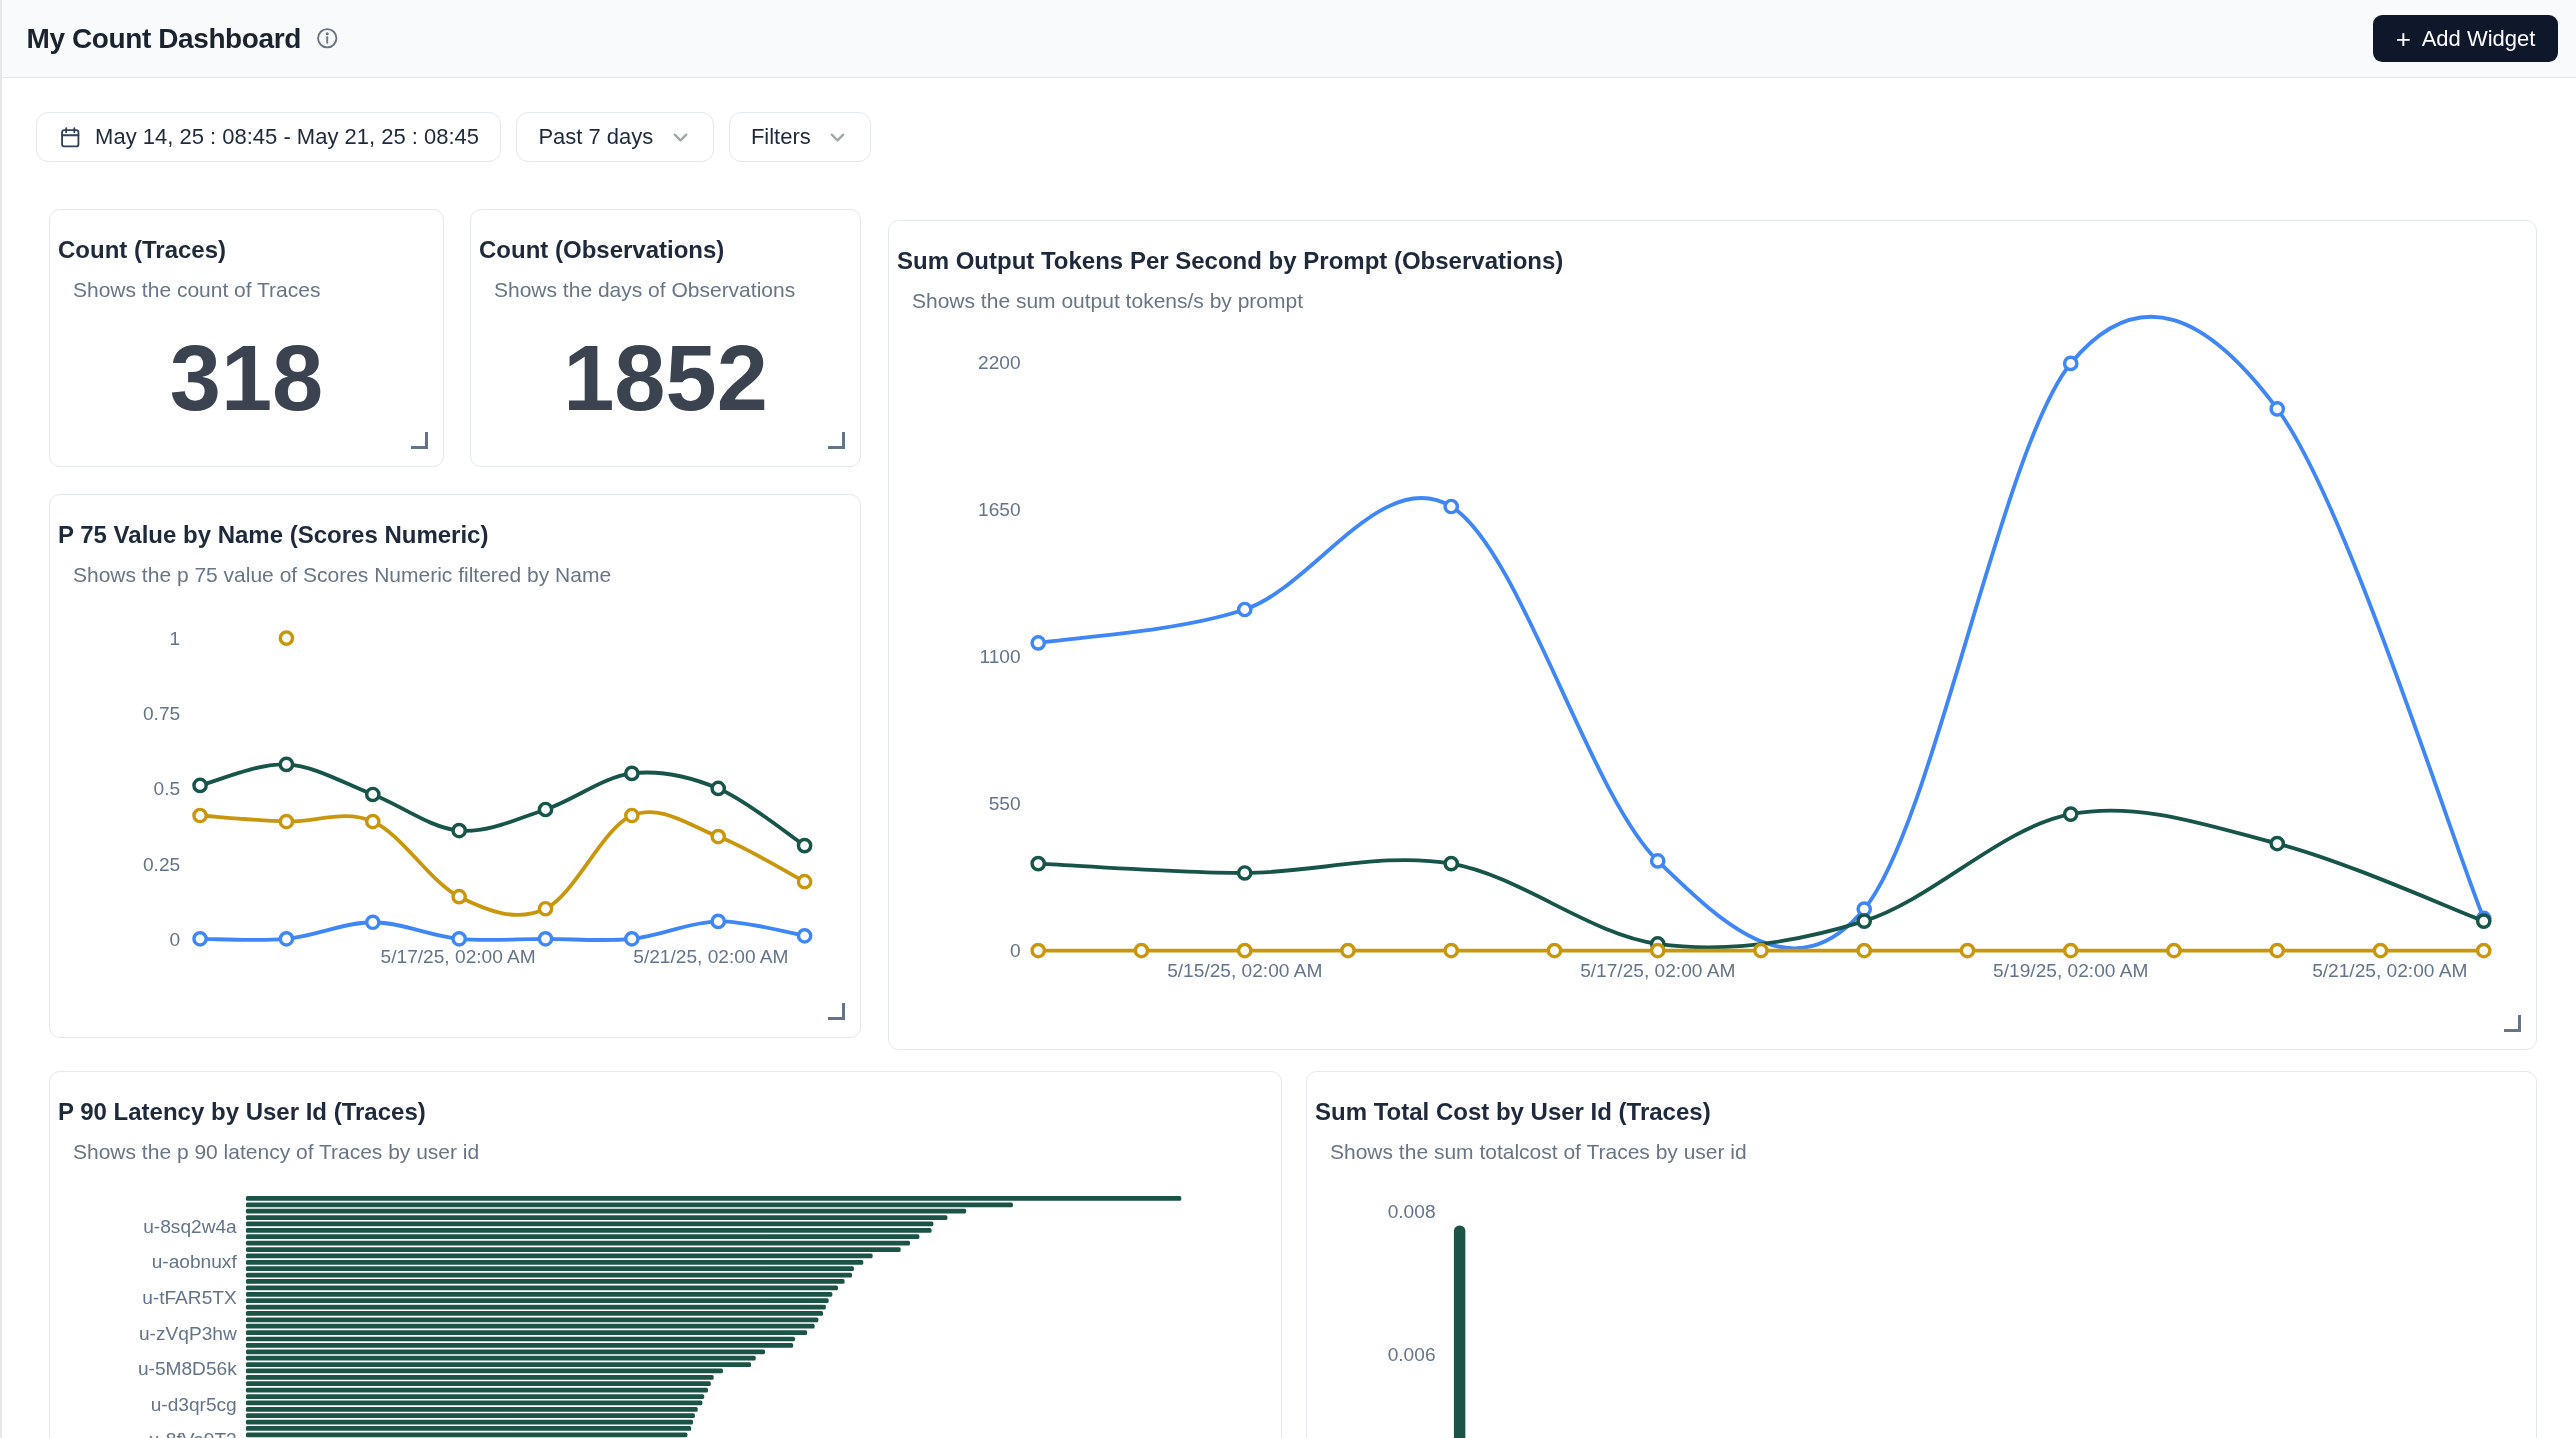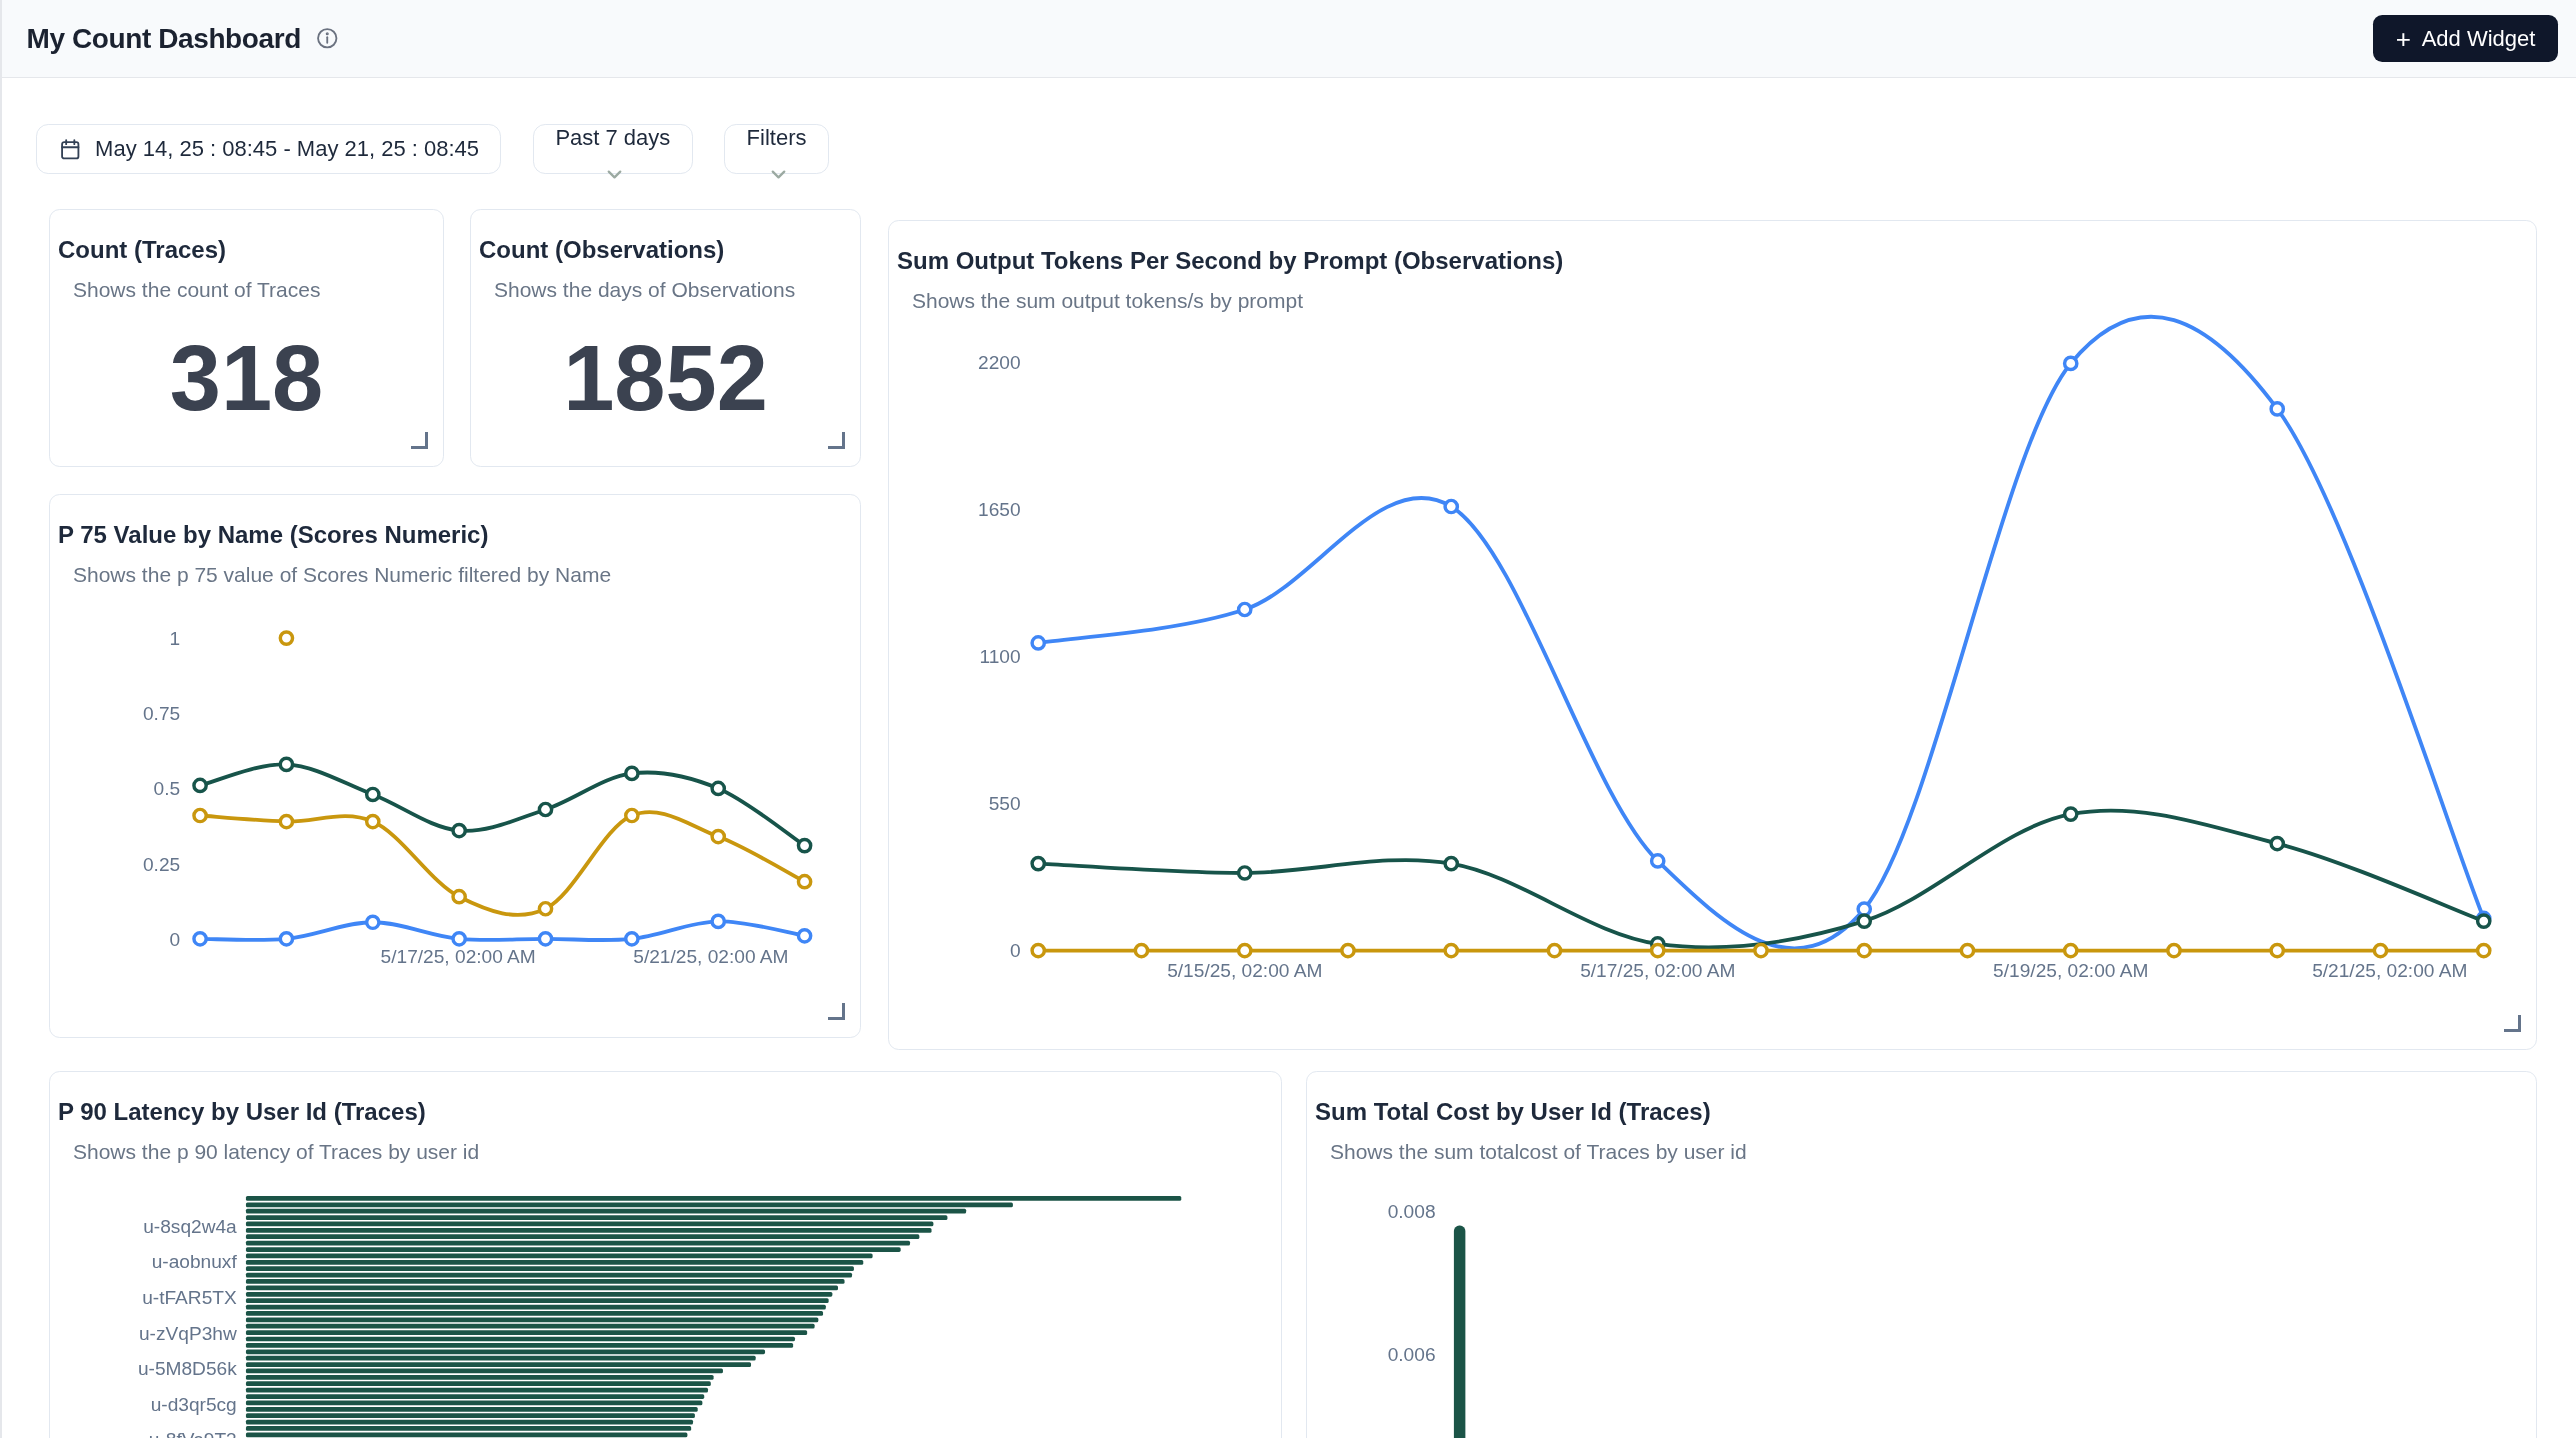--- a/index.html
+++ b/index.html
@@ -19,28 +19,28 @@
   .info-icon { margin-left:13.8px; color:#6b7280; display:inline-flex; }
   .spacer { flex:1; }
   .add-widget-btn {
     background:#0f172a; color:#ffffff; border:none; border-radius:9.2px;
     height:47px; padding:0 23px; font-size:22px; font-weight:500;
     display:inline-flex; align-items:center; gap:10.7px; cursor:pointer;
     font-family:"Liberation Sans", sans-serif;
   }
   .plus-glyph { font-size:26px; font-weight:400; line-height:1; }
   
-  .controls { position:absolute; left:34px; top:124px; display:flex; gap:14.5px; }
+  .controls { position:absolute; left:34px; top:112px; display:flex; gap:14.5px; }
   .ctl-btn {
     height:50px; background:#ffffff; border:1.5px solid #e2e8f0; border-radius:12.2px;
     display:inline-flex; align-items:center; gap:12.2px; padding:0 21.4px;
     font-size:22px; color:#1e293b; font-weight:500; cursor:pointer;
     font-family:"Liberation Sans", sans-serif;
   }
-  .ctl-btn + .ctl-btn { margin-left:17px;flex-direction:column; }
+  .ctl-btn + .ctl-btn { margin-left:0; }
   .chevron { display:inline-flex; margin-left:3.1px; }
   
   .card {
     position:absolute; background:#ffffff; border:1.5px solid #e2e8f0; border-radius:10.7px;
   }
   .card-title { font-size:24px; font-weight:600; color:#1e293b; margin:26px 8px 0; }
   .card-sub   { font-size:21px; font-weight:400; color:#697586; margin:13.8px 23px 0; }
   .kpi-value  {
     position:absolute; left:0; right:0; top:122px; text-align:center;
     font-size:92px; font-weight:700; color:#3b4250; line-height:1;

